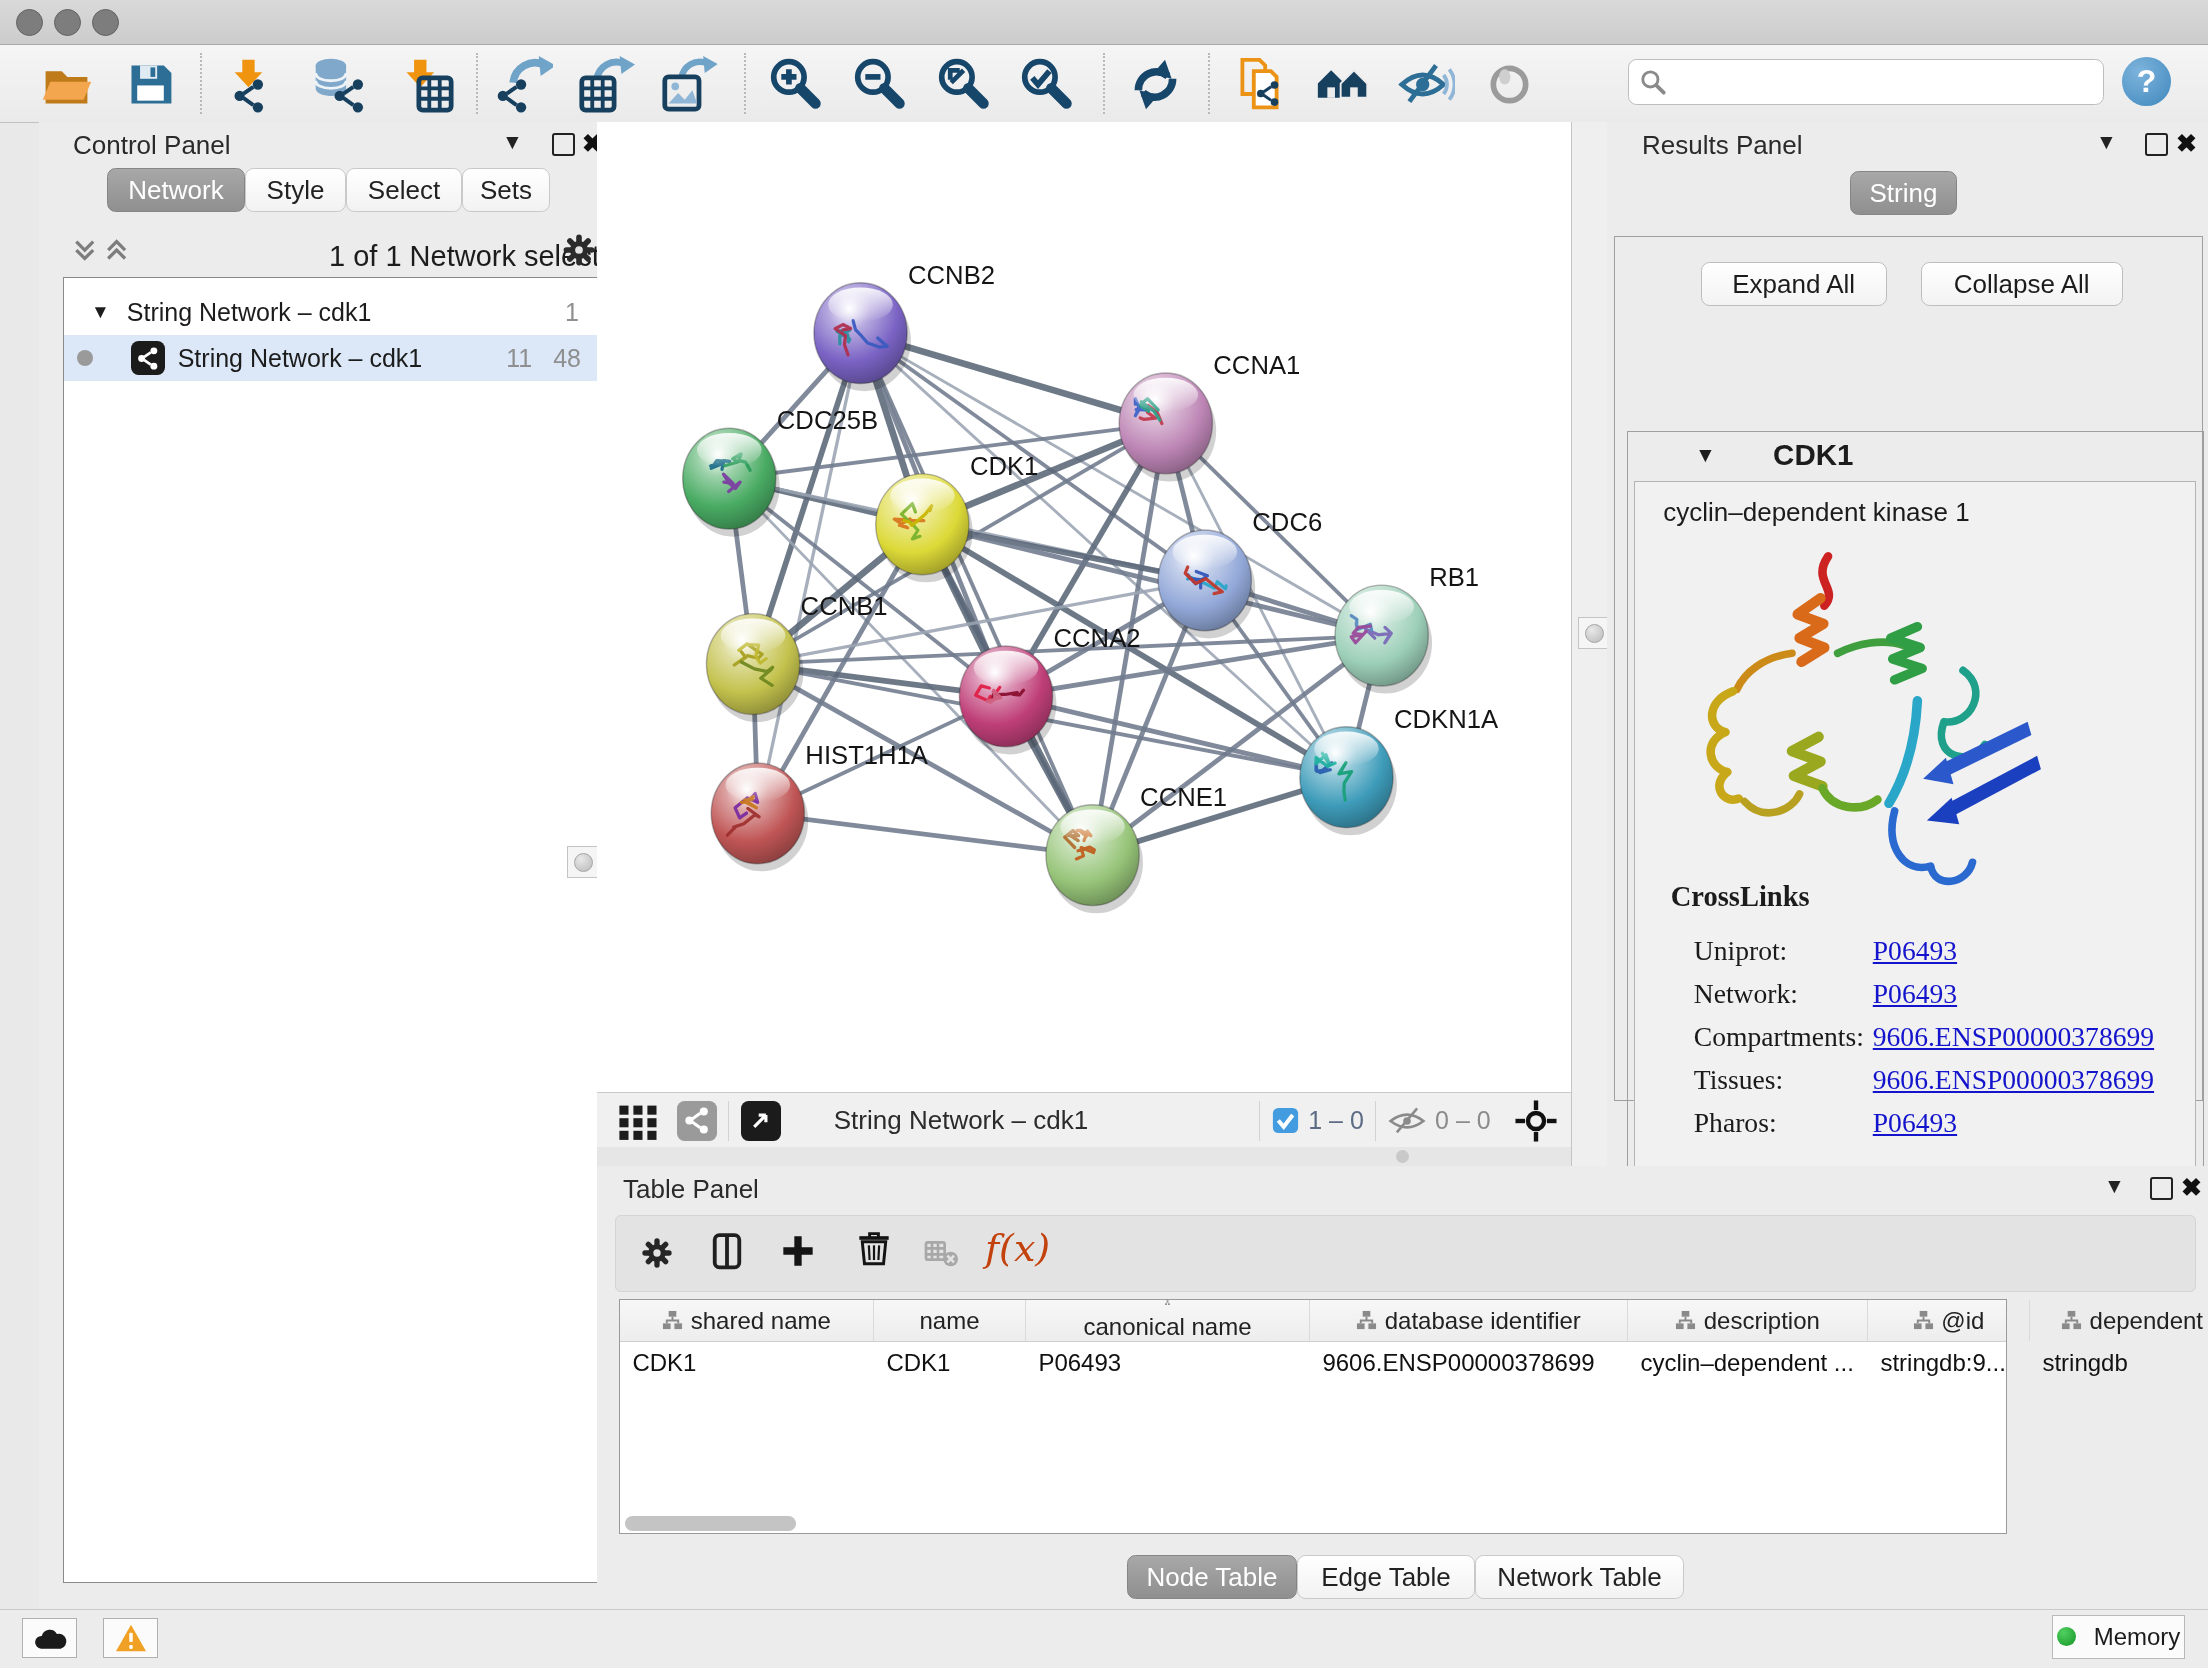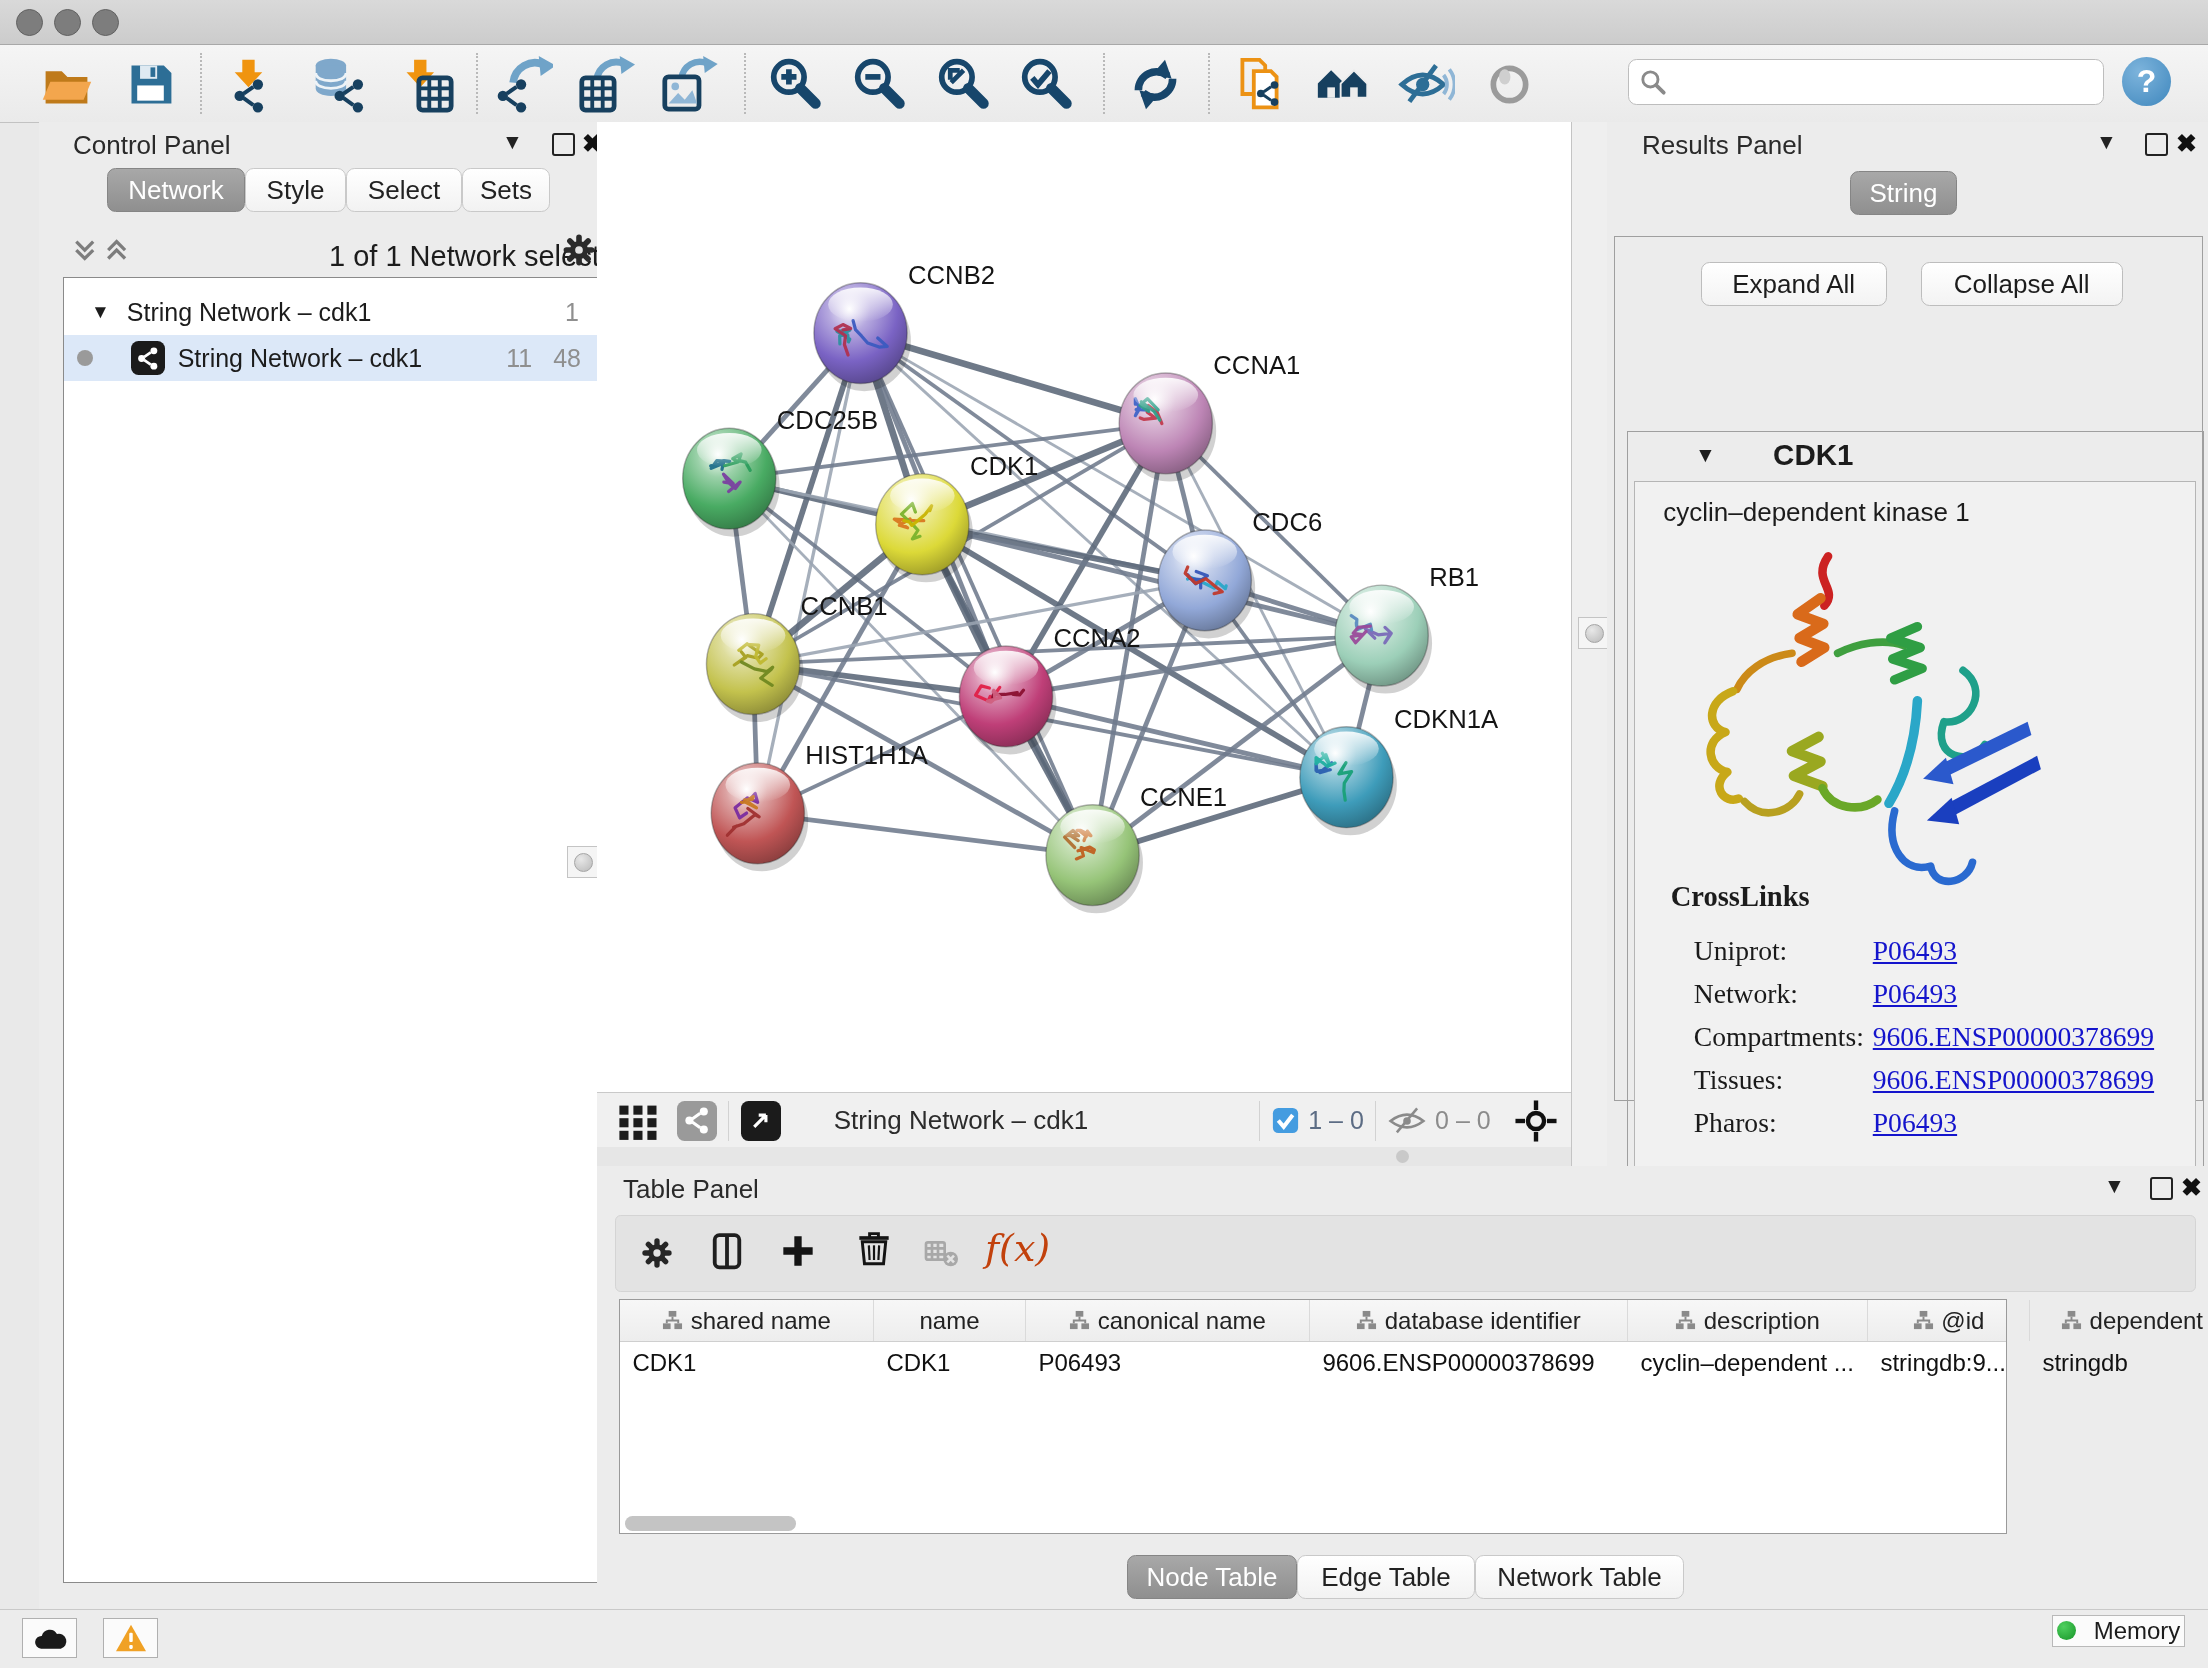--- a/index.html
+++ b/index.html
@@ -67,21 +67,21 @@
       border-right:1.9px solid #dadada;box-sizing:border-box;overflow:hidden;white-space:nowrap;flex:none;}
   #tp-row{display:flex;height:41px;}
   .td{font-size:24px;color:#111;padding-left:12.4px;display:flex;align-items:center;box-sizing:border-box;
       overflow:hidden;white-space:nowrap;flex:none;}
   #hscroll-thumb{left:4.8px;top:216px;width:171px;height:15px;background:#c4c4c4;border-radius:7.6px;}
   #tp-tabs{left:530px;top:389px;display:flex;}
   
   #bottom-bar{left:0;top:1609px;width:2208px;height:59px;background:#ececec;border-top:1.9px solid #c9c9c9;}
   .sq-btn{width:55px;height:40px;background:#fbfbfb;border:1.9px solid #b0b0b0;top:7.6px;
           display:flex;align-items:center;justify-content:center;box-sizing:border-box;}
-  #memory-btn{left:2052px;top:4.8px;width:133px;height:32px;background:#fbfbfb;border:1.9px solid #b9b9b9;
+  #memory-btn{left:2052px;top:4.8px;width:133px;height:44px;background:#fbfbfb;border:1.9px solid #b9b9b9;
      display:flex;align-items:center;justify-content:center;gap:18px;font-size:24px;box-sizing:border-box;}
   .dot-green{width:19px;height:19px;border-radius:50%;background:radial-gradient(circle at 35% 30%,#4fd05f,#169427);}
   svg{display:block;}
   text.nodelabel{font-family:"Liberation Sans",sans-serif;font-size:27px;fill:#141414;}
 </style>
 </head>
 <body>
 
 <svg width="0" height="0" style="position:absolute">
   <defs>
@@ -705,21 +705,21 @@
             <rect x="7" y="1" width="8" height="6" fill="#8a8a8a"></rect>
             <rect x="1" y="14" width="8" height="6" fill="#8a8a8a"></rect>
             <rect x="13" y="14" width="8" height="6" fill="#8a8a8a"></rect>
             <path d="M11 7v4M5 14v-3h12v3" stroke="#8a8a8a" stroke-width="2" fill="none"></path>
           </svg>
           <span>shared name</span>
         </div>
         <div class="th" style="width: 152px;">
           <span>name</span>
         </div>
-        <div class="th" style="width: 284px;">
+        <div class="th" style="width: 284px; flex-direction: column;">
           <svg viewBox="0 0 22 22" width="21" height="21">
             <rect x="7" y="1" width="8" height="6" fill="#8a8a8a"></rect>
             <rect x="1" y="14" width="8" height="6" fill="#8a8a8a"></rect>
             <rect x="13" y="14" width="8" height="6" fill="#8a8a8a"></rect>
             <path d="M11 7v4M5 14v-3h12v3" stroke="#8a8a8a" stroke-width="2" fill="none"></path>
           </svg>
           <span>canonical name</span>
         </div>
         <div class="th" style="width: 318px;">
           <svg viewBox="0 0 22 22" width="21" height="21">

